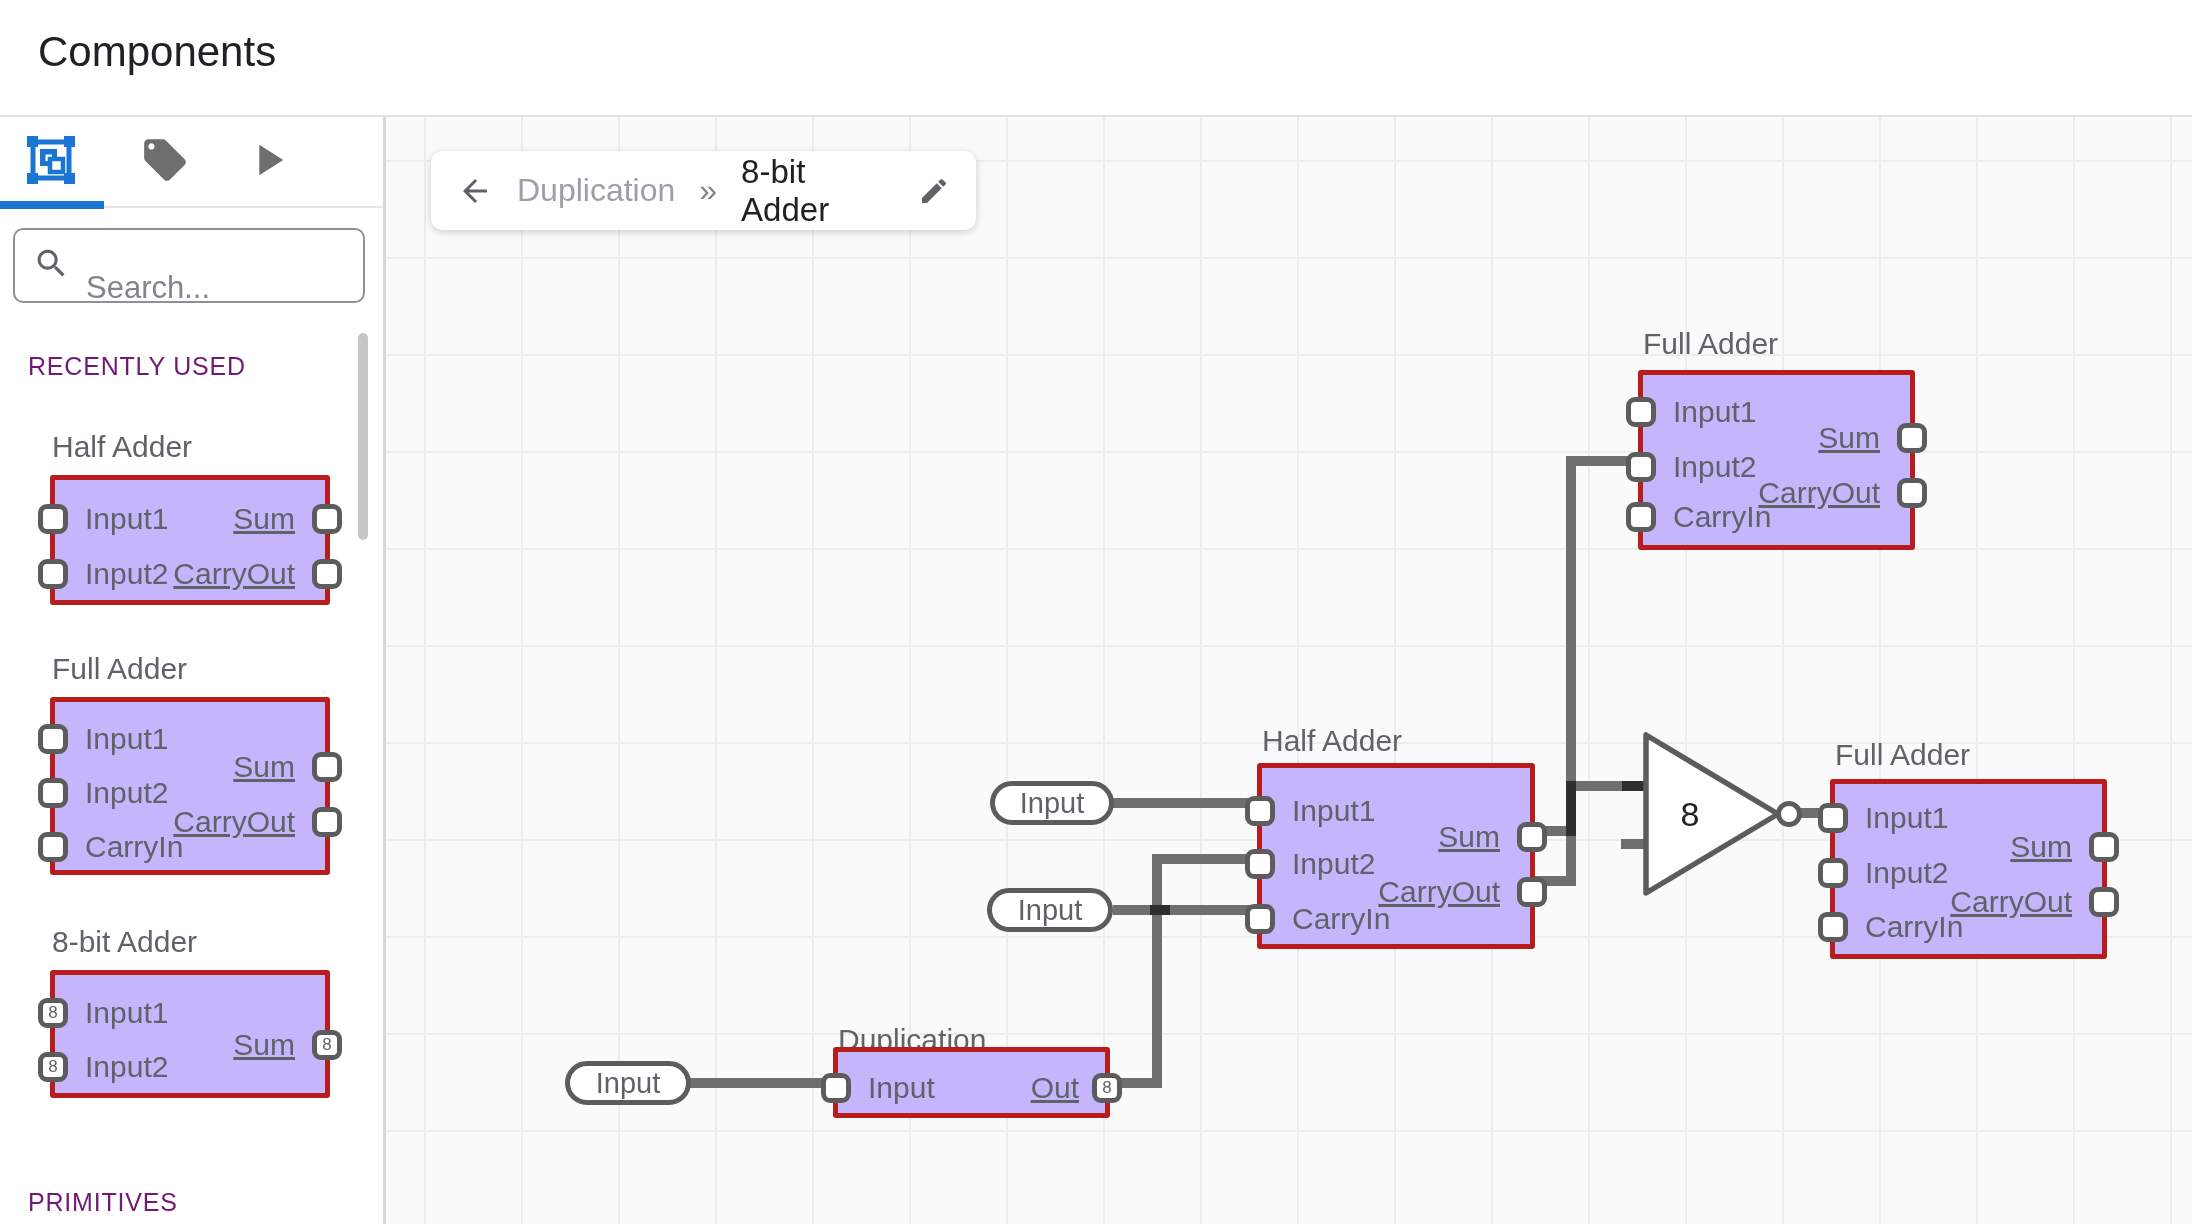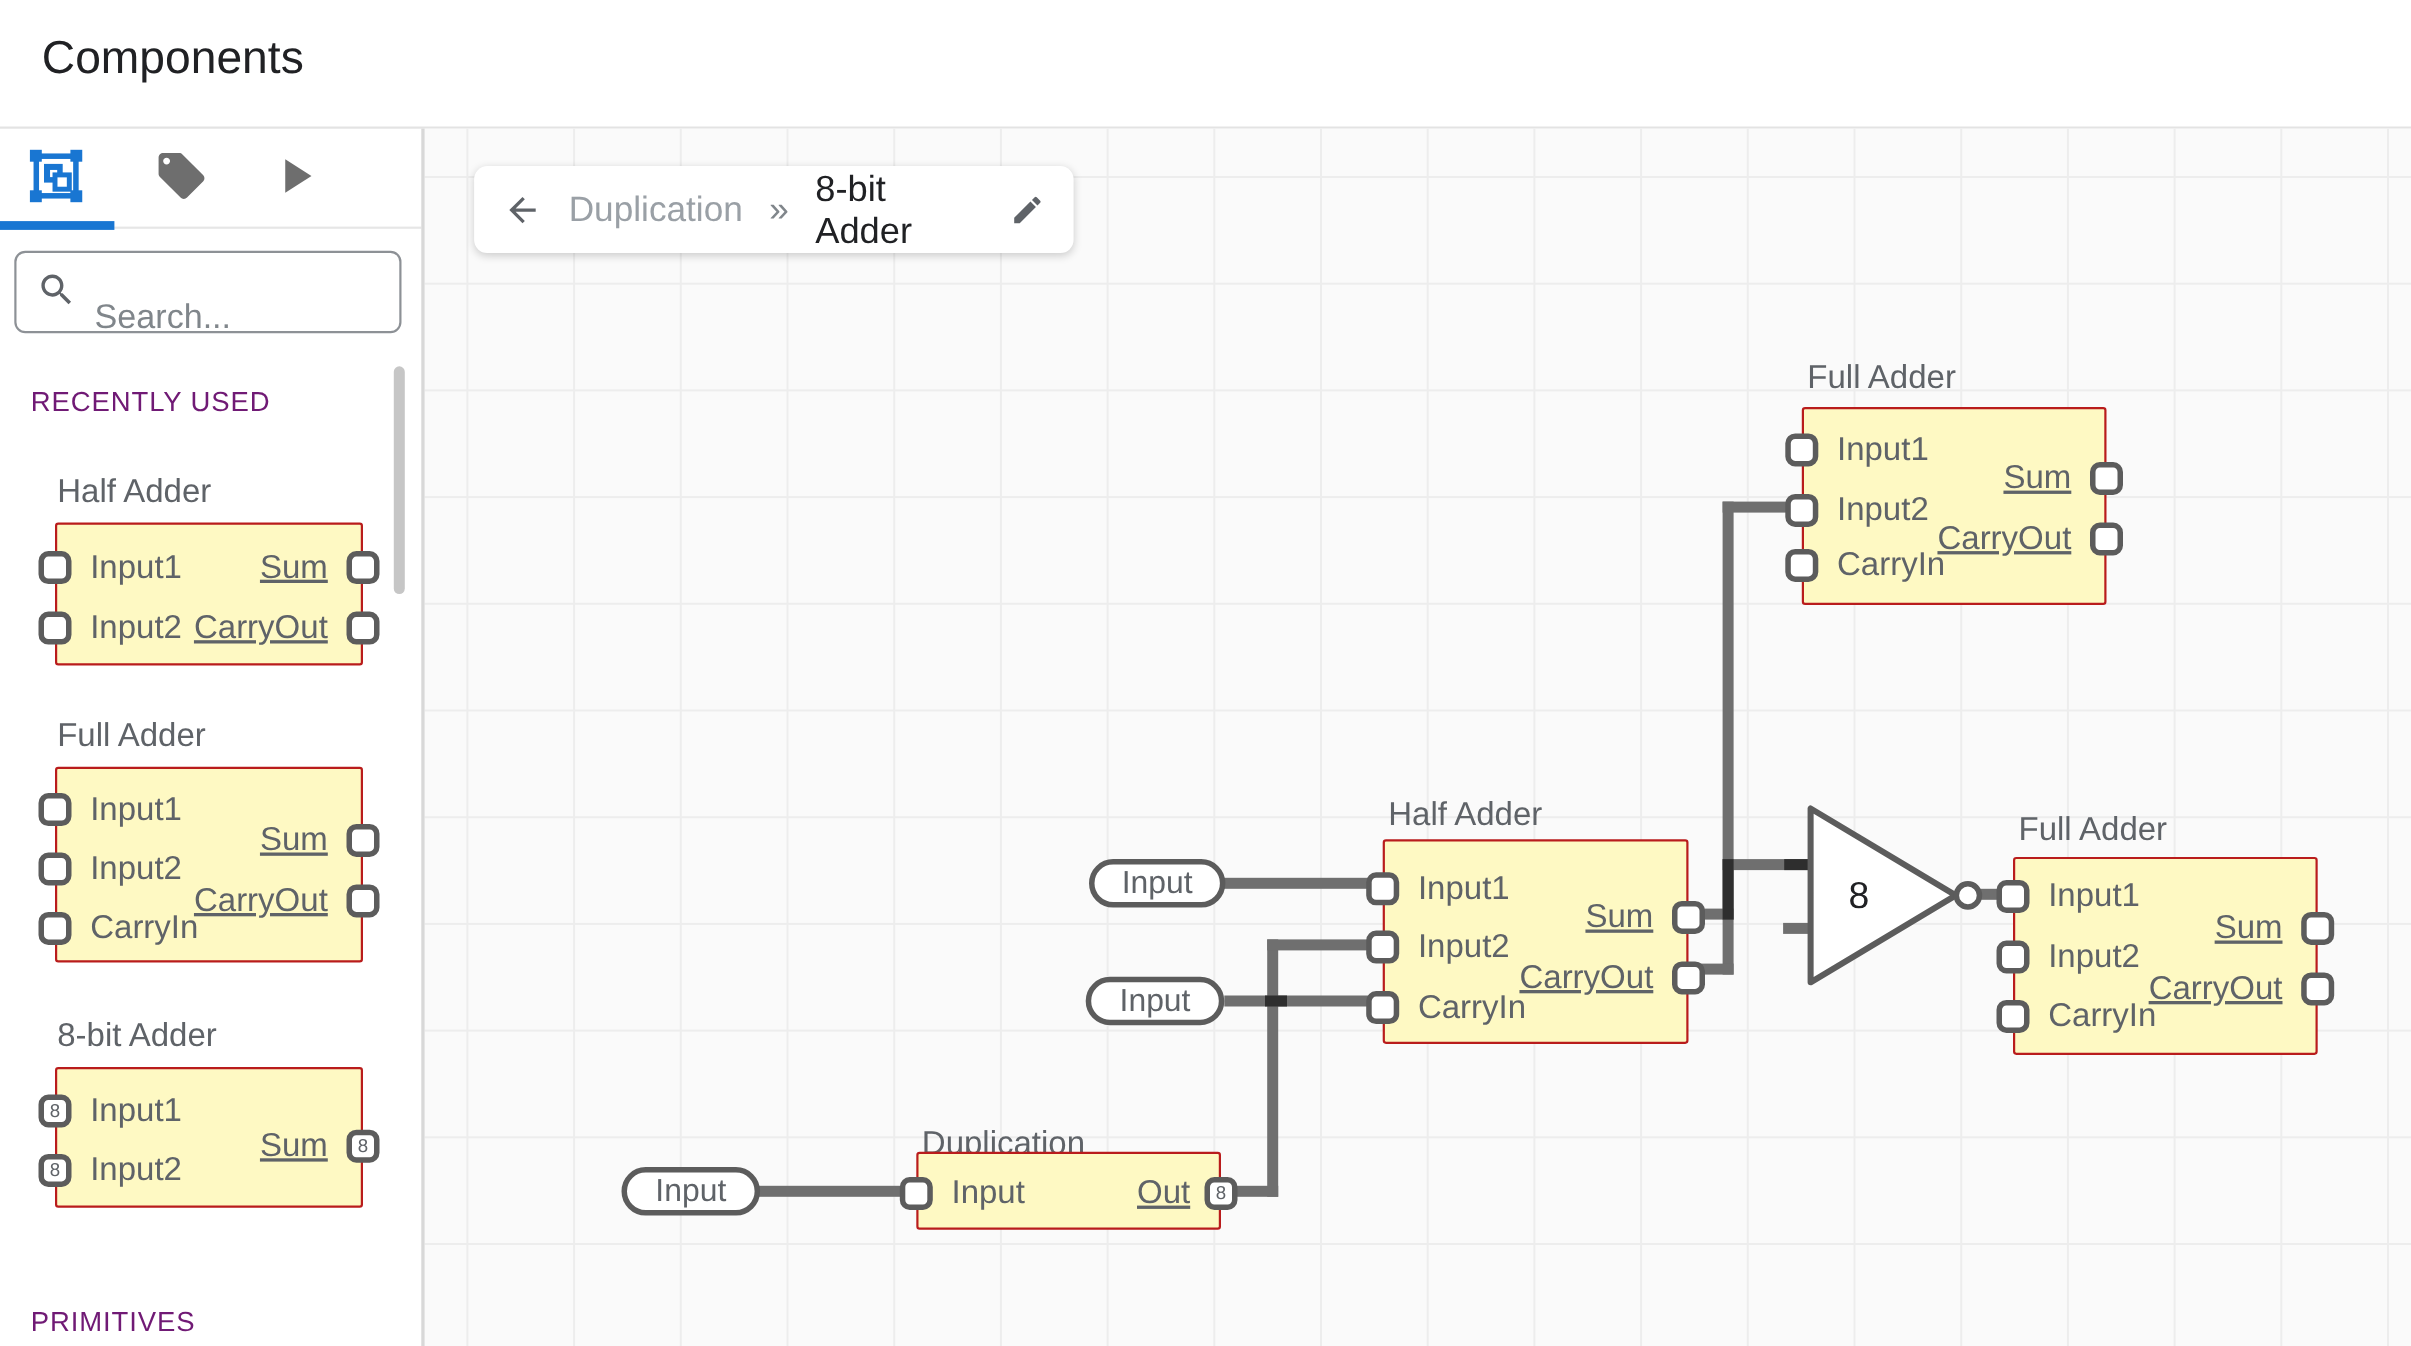--- a/index.html
+++ b/index.html
@@ -15,21 +15,21 @@
   .tabbtn{position:absolute;width:56px;height:56px;display:flex;align-items:center;justify-content:center;cursor:pointer;}
   
   .searchbox{position:absolute;left:13px;top:228px;width:352px;height:75px;border:2.5px solid #8d9196;
              border-radius:10px;box-sizing:border-box;display:flex;align-items:center;background:#fff;}
   .searchbox input{border:none;outline:none;font-size:31px;color:#3c4043;flex:1;min-width:0;
              font-family:"Liberation Sans", sans-serif;background:transparent;margin-left:14px;margin-top:45px;}
   .searchbox input::placeholder{color:#80868b;}
   .search-ic{margin-left:18px;flex:0 0 auto;}
   .section-label{position:absolute;font-size:25px;letter-spacing:0.8px;color:#701a75;}
   
-  .node{position:absolute;background:#fef9c3;border:2px solid #b91c1c;border-radius:3px;box-sizing:border-box;}
+  .node{position:absolute;background:#c4b5fd;border:5px solid #b91c1c;border-radius:3px;box-sizing:border-box;}
   .node-title{position:absolute;font-size:30px;color:#5f6368;white-space:nowrap;}
   .port{position:absolute;width:30px;height:30px;background:#fff;border:5px solid #5c5c5c;border-radius:9px;
         box-sizing:border-box;display:flex;align-items:center;justify-content:center;
         font-size:17px;color:#5f6368;}
   .port.pl{left:-17px;}  .port.pr{right:-17px;}
   .plabel{position:absolute;font-size:30px;color:#5f6368;transform:translateY(-50%);white-space:nowrap;}
   .plabel.l{left:30px;}  .plabel.r{right:30px;text-decoration:underline;}
   .lib-item{position:absolute;cursor:grab;}
   .lib-title{position:absolute;left:2px;top:0;font-size:30px;color:#5f6368;white-space:nowrap;}
   

